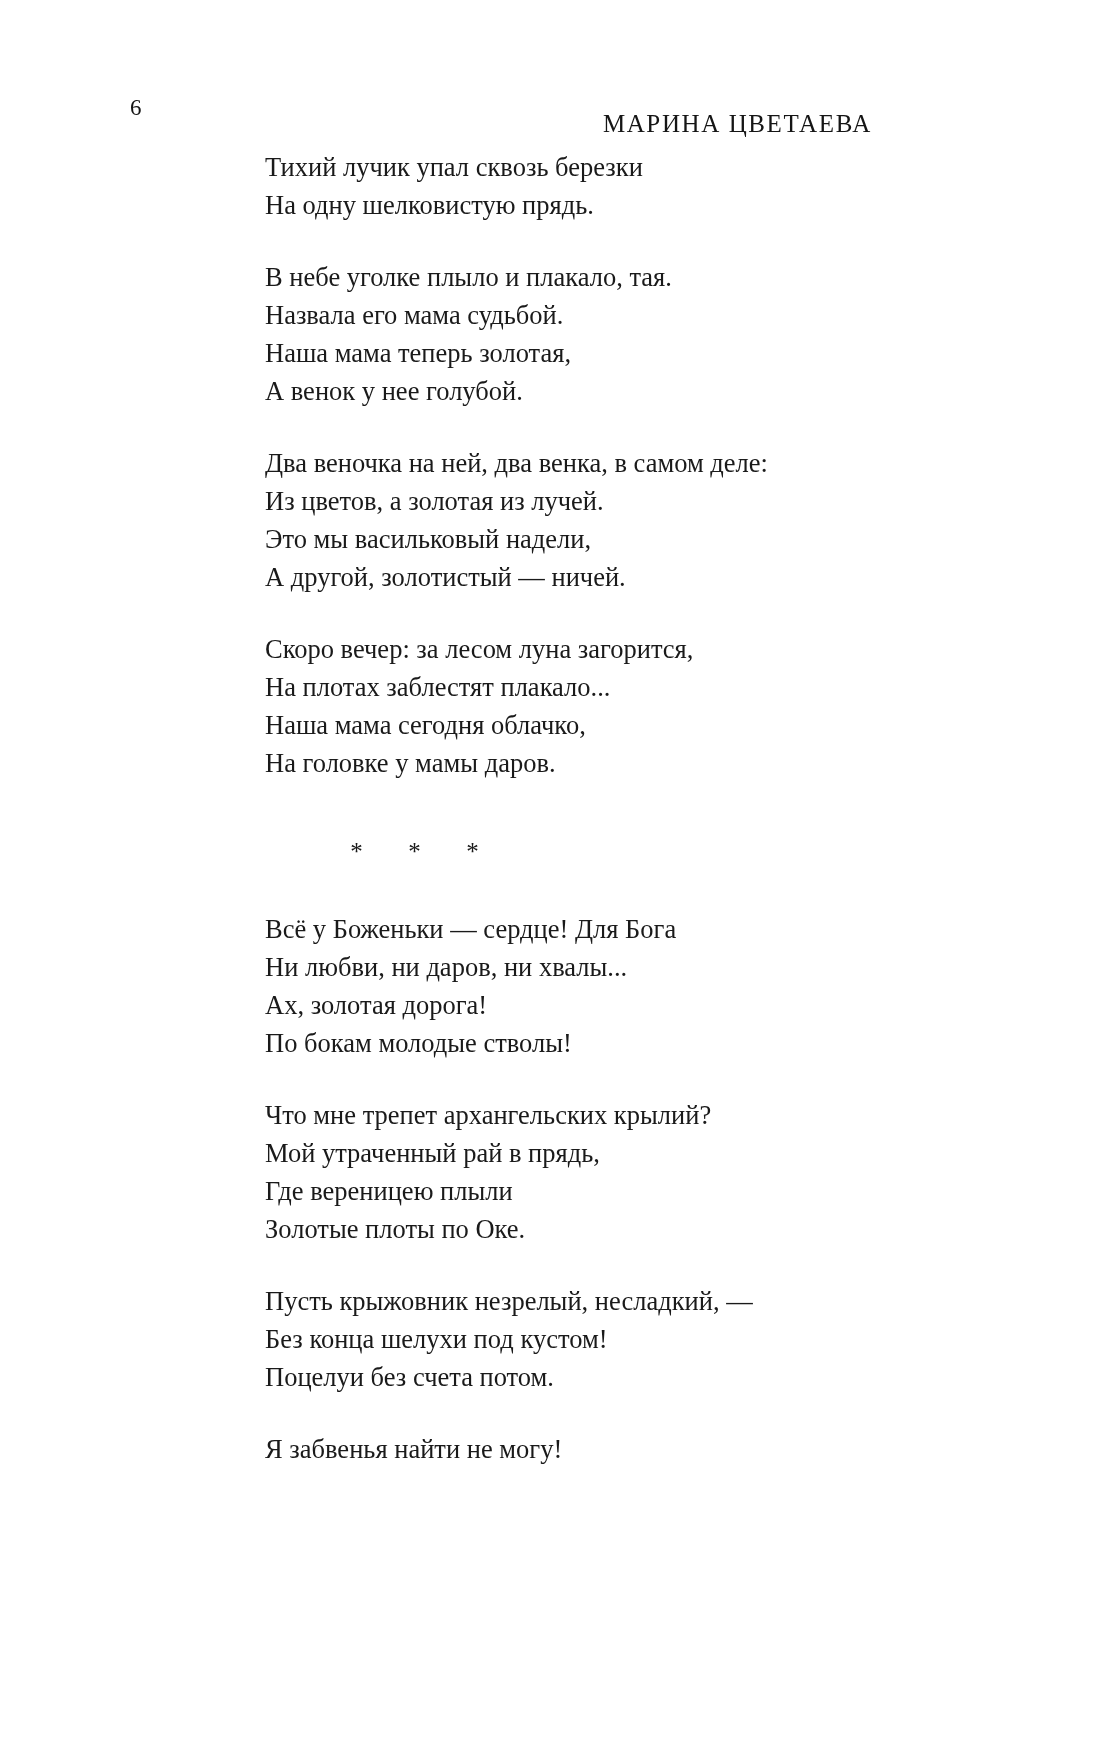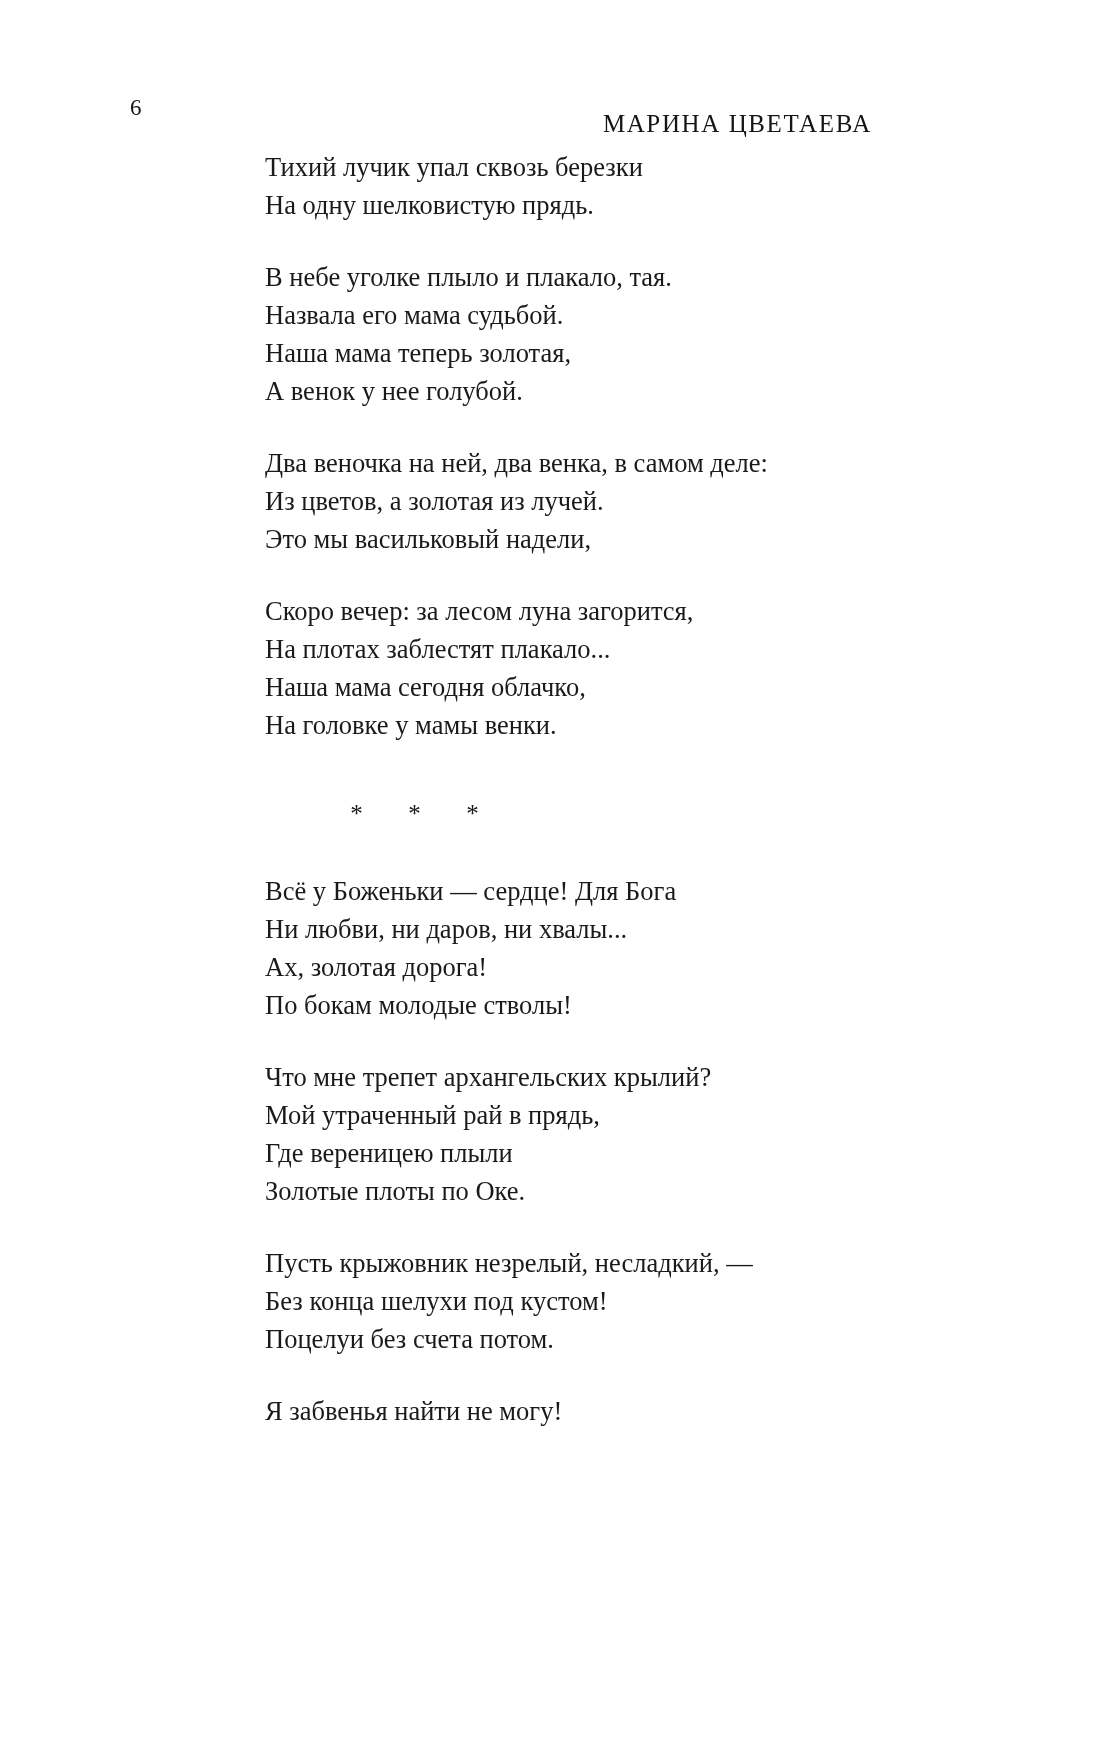--- a/index.html
+++ b/index.html
@@ -102,26 +102,27 @@
       <div class="stanza">
         <div class="line">В небе уголке плыло и плакало, тая.</div>
         <div class="line">Назвала его мама судьбой.</div>
         <div class="line">Наша мама теперь золотая,</div>
         <div class="line">А венок у нее голубой.</div>
       </div>
       <div class="stanza">
         <div class="line">Два веночка на ней, два венка, в самом деле:</div>
         <div class="line">Из цветов, а золотая из лучей.</div>
         <div class="line">Это мы васильковый надели,</div>
+        <div class="line">А другой, золотистый — ничей.</div>
       </div>
       <div class="stanza">
         <div class="line">Скоро вечер: за лесом луна загорится,</div>
         <div class="line">На плотах заблестят плакало...</div>
         <div class="line">Наша мама сегодня облачко,</div>
-        <div class="line">На головке у мамы венки.</div>
+        <div class="line">На головке у мамы даров.</div>
       </div>
     </div>
 
     <div class="sep">
       <span class="sep-inner">*  *  *</span>
     </div>
 
     <div>
       <div class="stanza">
         <div class="line">Всё у Боженьки — сердце! Для Бога</div>

